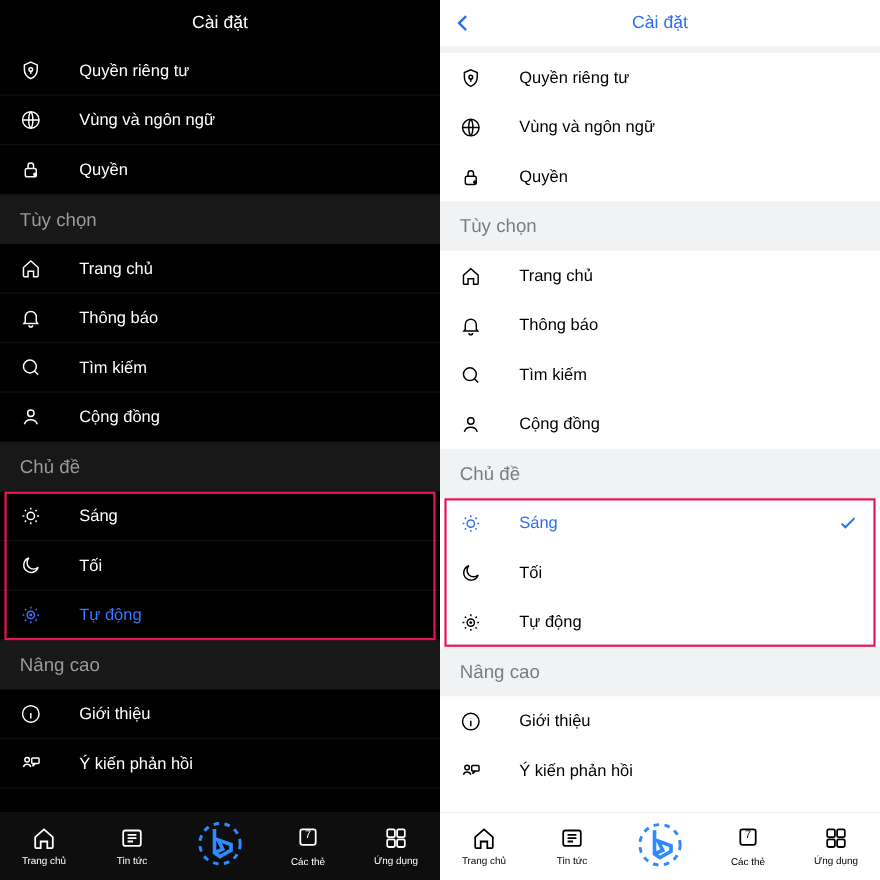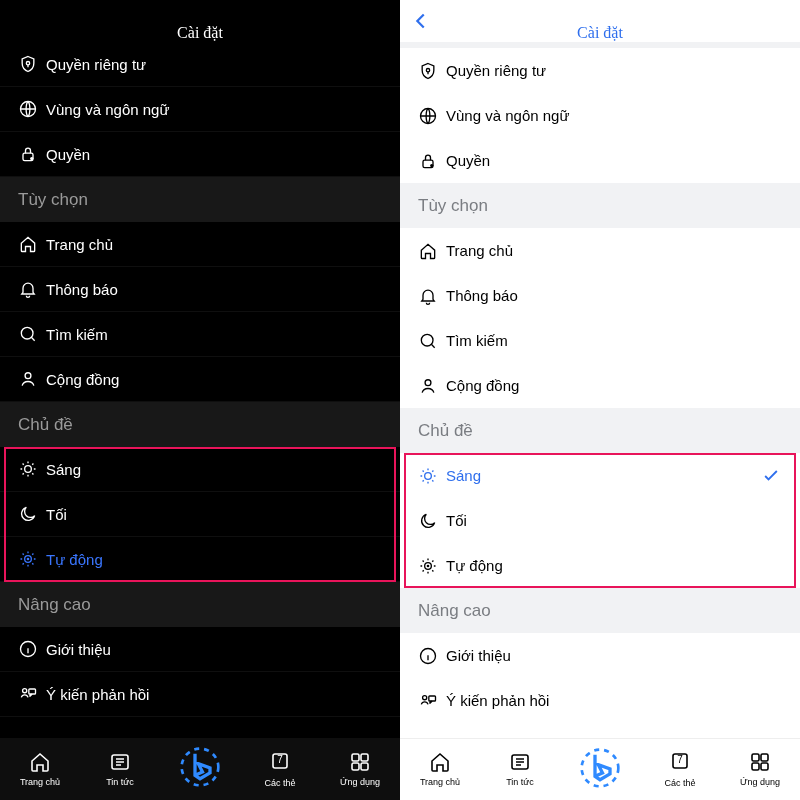--- a/index.html
+++ b/index.html
@@ -2,33 +2,33 @@
 <html><head>
 <meta charset="utf-8">
 <style>
   * { box-sizing: border-box; margin: 0; padding: 0; }
   html, body { width: 800px; height: 800px; overflow: hidden; font-family: -apple-system, "Helvetica Neue", Arial, sans-serif; }
   .wrap { display: flex; width: 800px; height: 800px; }
   .phone { width: 400px; height: 800px; display: flex; flex-direction: column; position: relative; }
   .dark { background: #000; color: #fff; }
   .light { background: #fff; color: #000; }
 
-  .header { height: 42px; display: flex; align-items: flex-end; justify-content: center; position: relative; flex-shrink: 0; font-family: Liberation Serif, serif; }
+  .header { height: 42px; display: flex; align-items: center; justify-content: center; position: relative; flex-shrink: 0; }
   .dark .header { color: #fff; }
   .light .header { color: #2f6fed; }
   .header .title { font-size: 16px; font-weight: 500; }
   .header .back { position: absolute; left: 10px; top: 0; height: 100%; display: flex; align-items: center; color: #2f6fed; }
 
   .list { flex: 1; overflow: hidden; }
   .row { display: flex; align-items: center; height: 45px; padding: 0 18px; font-size: 15px; position: relative; }
   .dark .row { border-bottom: 1px solid rgba(255,255,255,0.06); }
   .dark .row + .row { }
   .row .icon { width: 28px; display: flex; align-items: center; justify-content: flex-start; flex-shrink:0; }
   .row .icon svg { stroke: currentColor; }
-  .row .label { flex: 1; }
+  .row .label { flex: 1; margin-left: 26px; }
   .row .check { width: 22px; display:flex; align-items:center; justify-content:center; }
   .dark .row.selected { color: #3a76ff; }
   .light .row.selected { color: #2f6fed; }
 
   .section { height: 45px; display: flex; align-items: center; padding: 0 18px; font-size: 17px; }
   .dark .section { background: #181818; color: #9a9a9a; }
   .light .section { background: #f1f2f4; color: #7a7d82; }
 
   .highlight-box { position: absolute; left: 4px; right: 4px; border: 2px solid #e8145a; pointer-events: none; }
 

